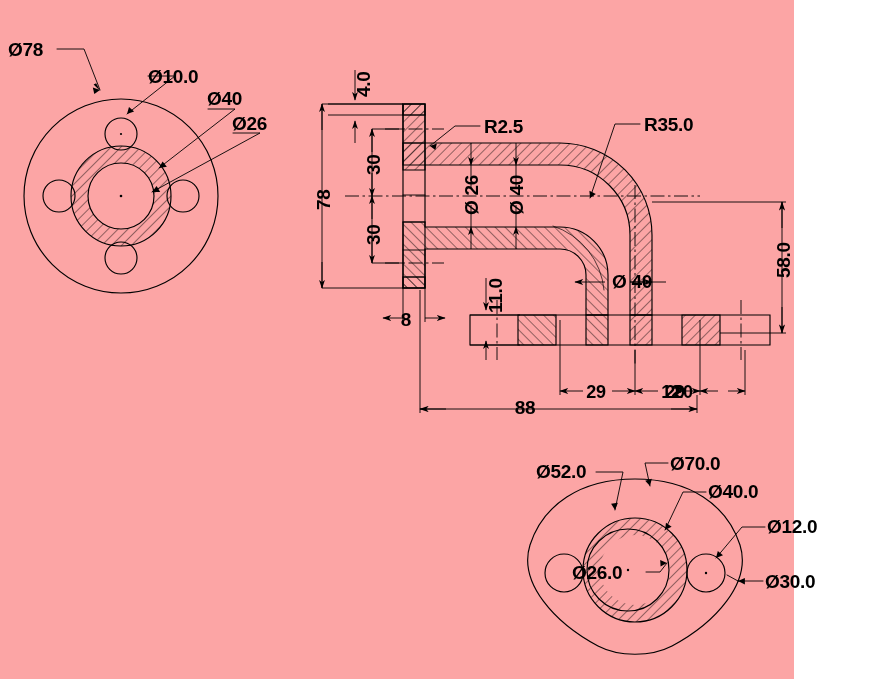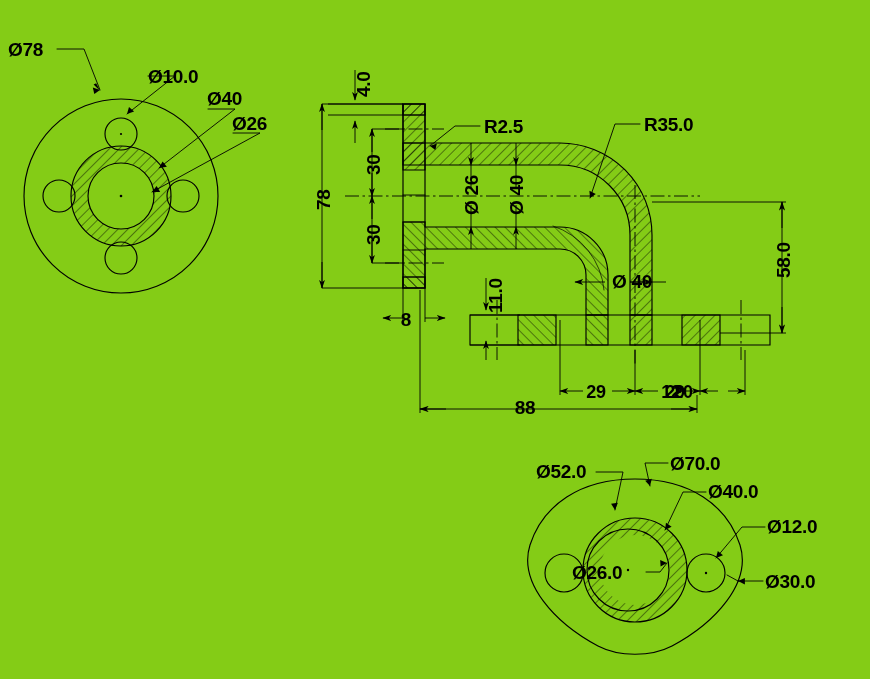--- a/index.html
+++ b/index.html
@@ -1,18 +1,18 @@
 <!DOCTYPE html>
 <html><head>
 <meta charset="utf-8">
 <style>
   html,body{margin:0;padding:0;background:#ffffff;}
   body{width:870px;height:679px;overflow:hidden;
        font-family:"Liberation Sans","DejaVu Sans",sans-serif;}
-  #sheet{position:relative;width:870px;height:679px;background:#84cc16;text-align:center;}
+  #sheet{position:relative;width:794px;height:679px;background:#fca5a5;text-align:center;}
   svg{display:block;}
   .ln{stroke:#000;stroke-width:1.15;fill:none;stroke-linecap:round;}
   .ln-thin{stroke:#000;stroke-width:0.9;fill:none;stroke-linecap:round;}
   .ln-dim{stroke:#000;stroke-width:0.9;fill:none;stroke-linecap:butt;}
   .ln-center{stroke:#000;stroke-width:0.9;fill:none;
              stroke-dasharray:14 3.5 2.5 3.5;stroke-linecap:butt;}
   .ln-lead{stroke:#000;stroke-width:0.9;fill:none;stroke-linecap:round;}
   .hatchA{fill:url(#hA);stroke:#000;stroke-width:1.15;}
   .hatchB{fill:url(#hB);stroke:#000;stroke-width:1.15;}
   .nofill{fill:none;stroke:#000;stroke-width:1.15;}

